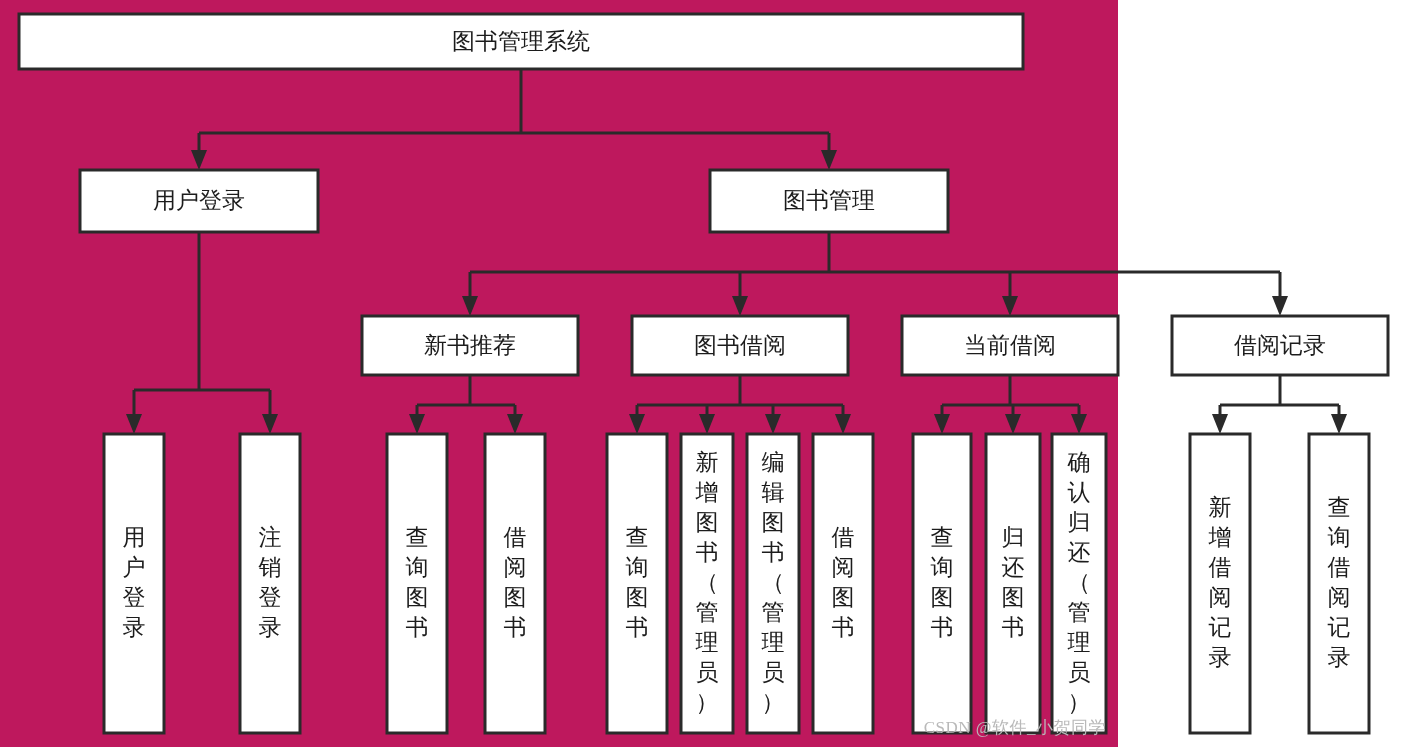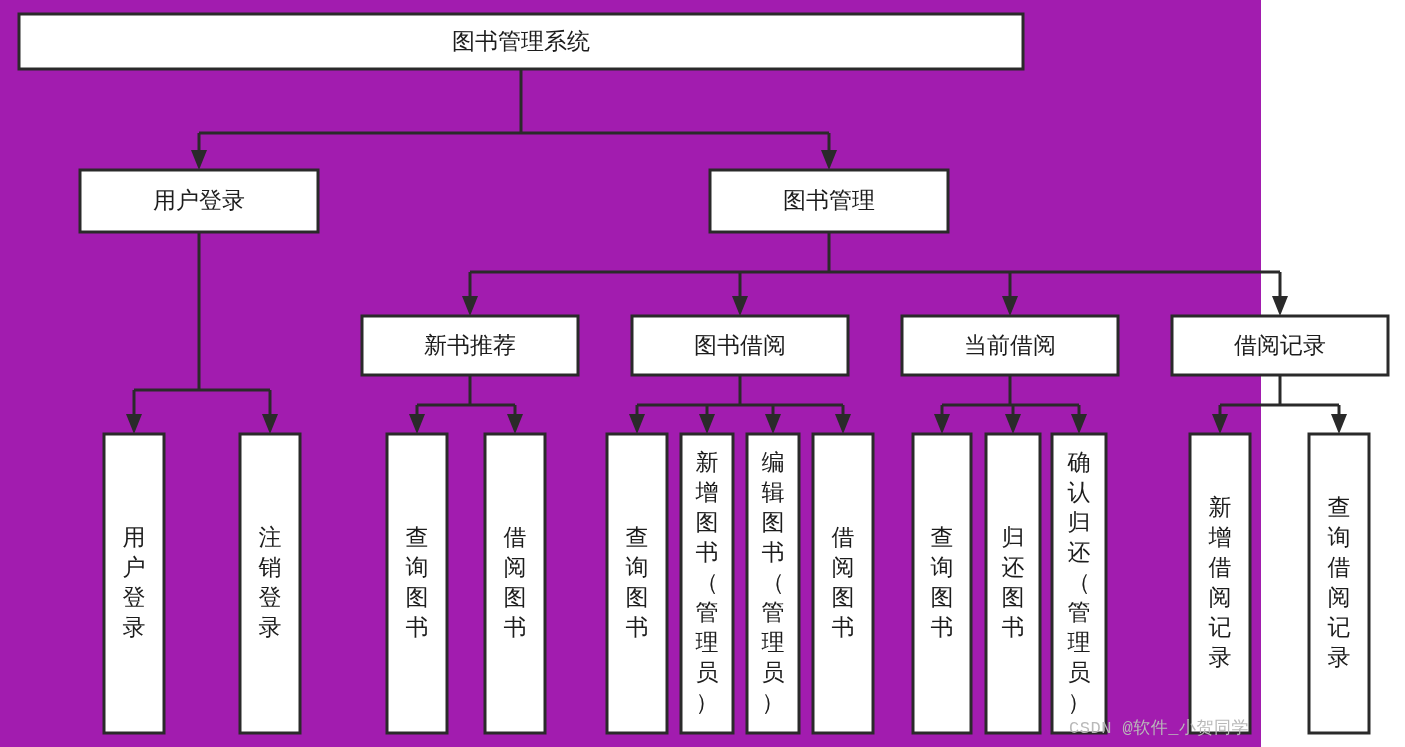--- a/index.html
+++ b/index.html
@@ -9,23 +9,23 @@
   }
   body {
     width: 1405px;
     height: 747px;
     font-family: "Liberation Sans", "DejaVu Sans", sans-serif;
     overflow: hidden;
     position: relative;
   }
   #diagram-root {
     position: relative;
-    width: 1261px;
+    width: 1118px;
     height: 747px;
-    background: #a21caf;
+    background: #be185d;
   }
   svg.diagram-canvas {
     position: absolute;
     top: 0;
     left: 0;
     width: 1405px;
     height: 747px;
     display: block;
   }
   .node-box {
@@ -53,21 +53,21 @@
   .node-label-vertical {
     font-family: "Liberation Sans", "DejaVu Sans", sans-serif;
     font-size: 23px;
     fill: #1c1c1c;
     text-anchor: middle;
   }
   .watermark-text {
     position: absolute;
     right: 12px;
     bottom: 8px;
-    font-family: Liberation Mono, monospace;
+    font-family: Liberation Serif, serif;
     font-size: 17px;
     color: #b9b9b9;
     white-space: nowrap;
     letter-spacing: 0.5px;
     pointer-events: none;
     user-select: none;
   }
 </style>
 </head>
 <body>

